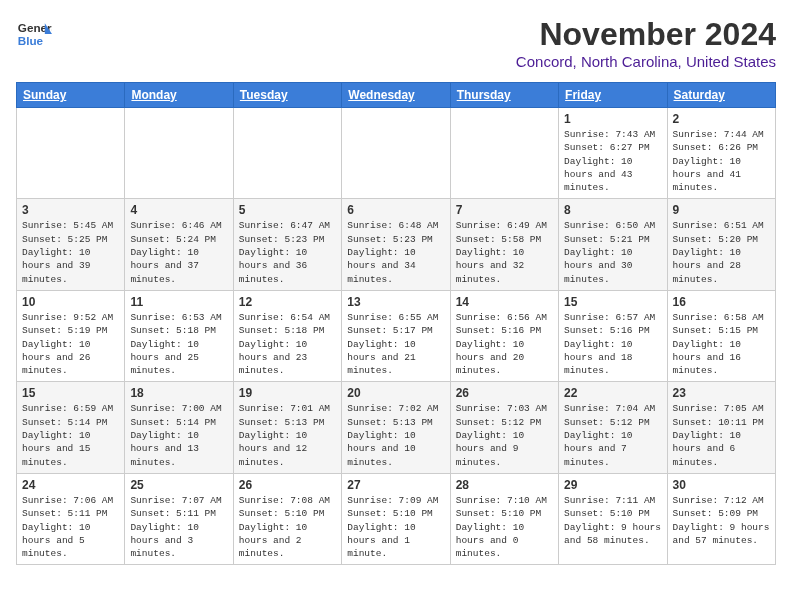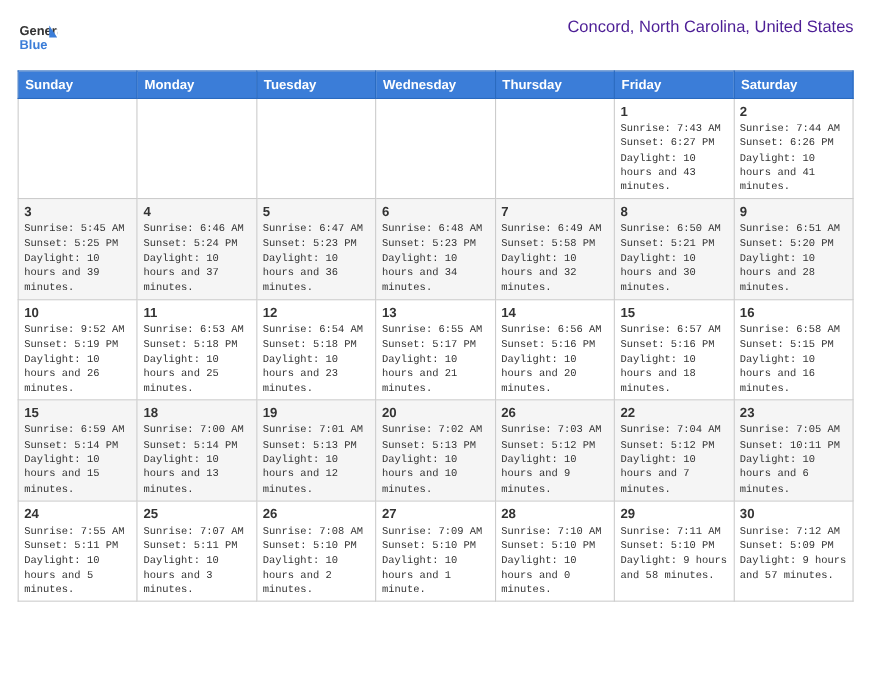--- a/index.html
+++ b/index.html
@@ -43,20 +43,21 @@
       border: 1px solid #ccc;
     }
     .calendar th {
       background-color: #3b7dd8;
       color: #fff;
       font-size: 12px;
       font-weight: bold;
       padding: 5px 6px;
       text-align: left;
       border: 1px solid #2a6abf;
+      text-decoration: underline;
     }
     .calendar td {
       border: 1px solid #ccc;
       vertical-align: top;
       padding: 4px 5px;
       width: calc(100% / 7);
       font-size: 10px;
       color: #333;
       background: #fff;
       min-height: 80px;
@@ -85,20 +86,21 @@
 
 <div class="header-area">
   <div class="logo">
     <svg class="logo-icon" viewBox="0 0 40 40">
       <text x="2" y="18" font-size="13" font-weight="bold" fill="#333" font-family="Arial">General</text>
       <text x="2" y="32" font-size="13" font-weight="bold" fill="#3b7dd8" font-family="Arial">Blue</text>
       <polygon points="32,8 40,20 32,20" fill="#3b7dd8"></polygon>
     </svg>
   </div>
   <div class="title-area">
+    <div class="month-title">November 2024</div>
     <div class="location-title">Concord, North Carolina, United States</div>
   </div>
 </div>
 
 <table class="calendar">
   <thead>
     <tr>
     <th>Sunday</th>
         <th>Monday</th>
         <th>Tuesday</th>
@@ -256,21 +258,21 @@
         <td>
           <span class="day-number">23</span>
           <div class="day-info">Sunrise: 7:05 AM
 Sunset: 10:11 PM
 Daylight: 10 hours and 6 minutes.</div>
         </td>
       </tr>
       <tr>
         <td>
           <span class="day-number">24</span>
-          <div class="day-info">Sunrise: 7:55 AM
+          <div class="day-info">Sunrise: 7:06 AM
 Sunset: 5:11 PM
 Daylight: 10 hours and 5 minutes.</div>
         </td>
         <td>
           <span class="day-number">25</span>
           <div class="day-info">Sunrise: 7:07 AM
 Sunset: 5:11 PM
 Daylight: 10 hours and 3 minutes.</div>
         </td>
         <td>

